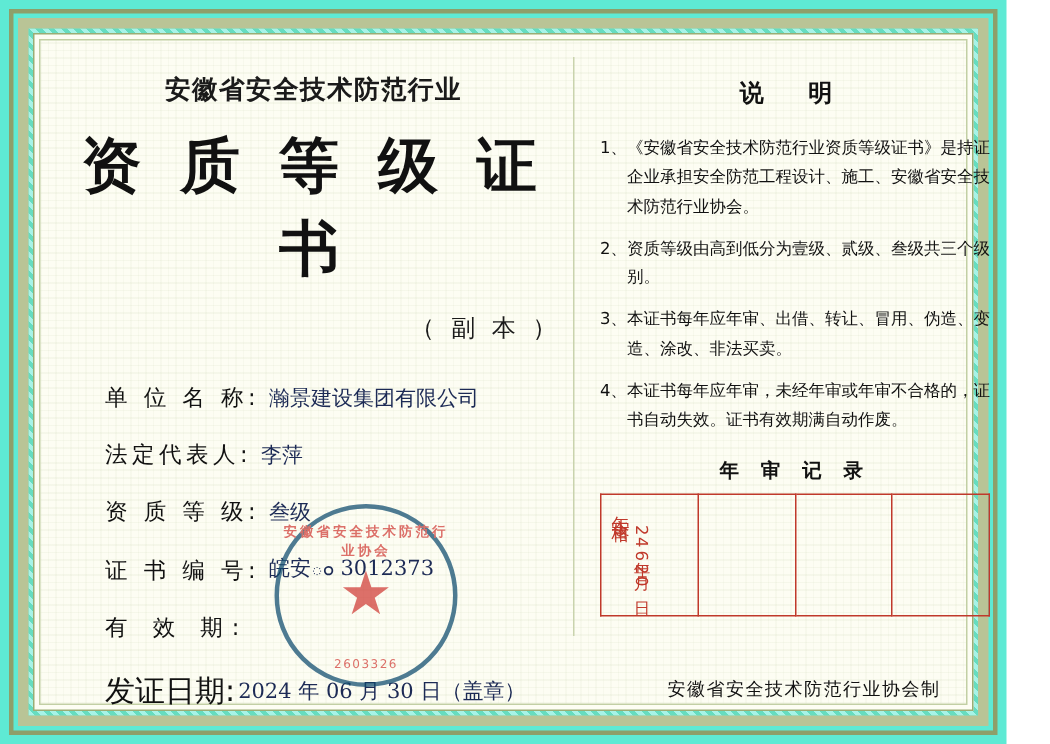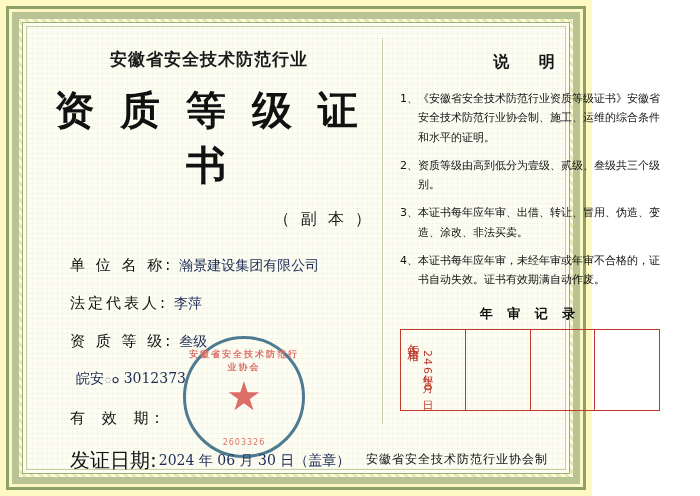--- a/index.html
+++ b/index.html
@@ -8,23 +8,23 @@
   }
   body {
     width: 700px;
     height: 496px;
     overflow: hidden;
     font-family: "DejaVu Sans", "Liberation Sans", sans-serif;
     background: #ffffff;
   }
   .certificate {
     position: relative;
-    width: 592px;
+    width: 671px;
     height: 496px;
-    background: #fef9c3;
+    background: #5eead4;
     box-sizing: border-box;
     text-decoration: underline;
   }
   
   .border-outer {
     position: absolute;
     left: 6px; top: 6px; right: 6px; bottom: 6px;
     border: 3px solid #8e9f6a;
     box-sizing: border-box;
   }
@@ -301,20 +301,21 @@
         </div>
         <div class="field-row">
           <span class="field-label">法定代表人:</span>
           <span class="field-value">李萍</span>
         </div>
         <div class="field-row">
           <span class="field-label">资 质 等 级:</span>
           <span class="field-value">叁级</span>
         </div>
         <div class="field-row">
+          <span class="field-label">证 书 编 号:</span>
           <span class="field-value">皖安ం 3012373</span>
         </div>
         <div class="field-row">
           <span class="field-label sp2">有 效 期:</span>
         </div>
         <div class="field-row issue">
           <span class="issue-label">发证日期:</span>
           <span class="issue-value">2024 年 06 月 30 日（盖章）</span>
         </div>
       </div>
@@ -326,21 +327,21 @@
       <div class="seal-text-bottom">2603326</div>
     </div>
 
     <div class="divider"></div>
 
     <div class="right-panel">
       <div class="right-title">说 明</div>
 
       <div class="note-item">
         <span class="note-num">1、</span>
-        <span class="note-text">《安徽省安全技术防范行业资质等级证书》安徽省安全技术防范行业协会制、施工、运维的综合条件和水平的证明。</span>
+        <span class="note-text">《安徽省安全技术防范行业资质等级证书》是持证企业承担安全防范工程设计、施工、安徽省安全技术防范行业协会。</span>
       </div>
       <div class="note-item">
         <span class="note-num">2、</span>
         <span class="note-text">资质等级由高到低分为壹级、贰级、叁级共三个级别。</span>
       </div>
       <div class="note-item">
         <span class="note-num">3、</span>
         <span class="note-text">本证书每年应年审、出借、转让、冒用、伪造、变造、涂改、非法买卖。</span>
       </div>
       <div class="note-item">

